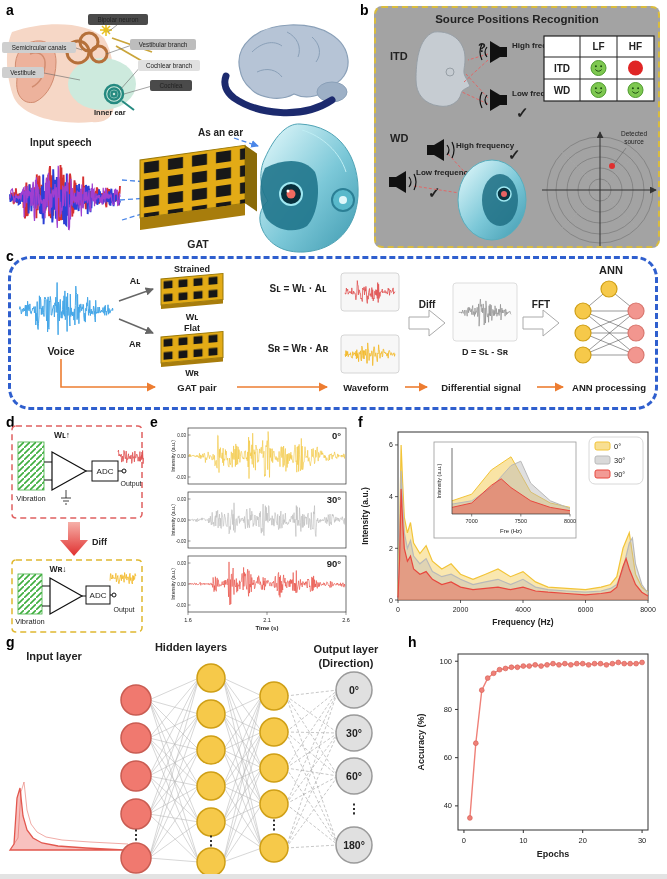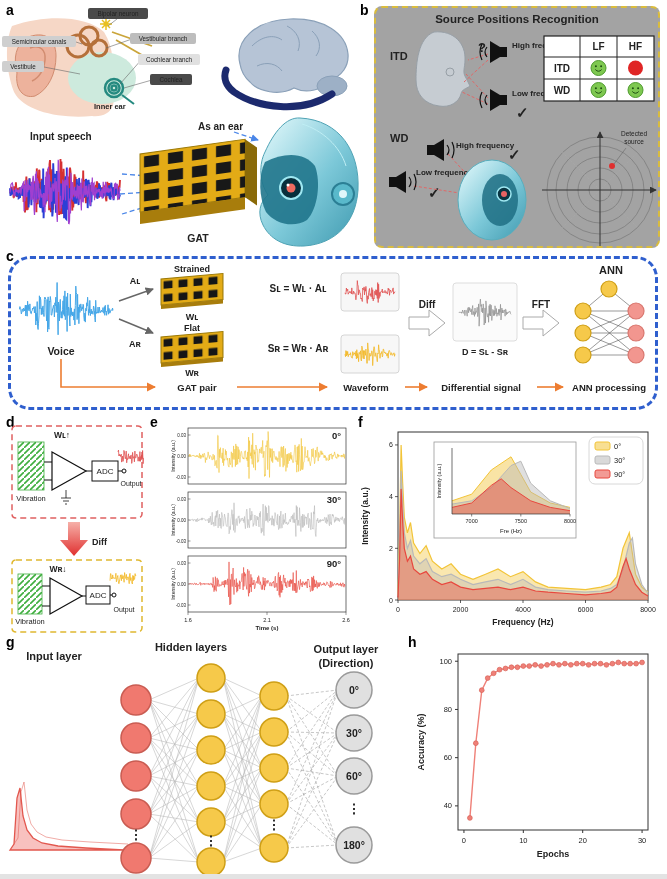--- a/index.html
+++ b/index.html
@@ -21,21 +21,21 @@
 
   <div class="plabel" style="left:6px;top:2px">a</div>
   <div class="plabel" style="left:360px;top:2px">b</div>
   <div class="plabel" style="left:6px;top:248px">c</div>
   <div class="plabel" style="left:6px;top:414px">d</div>
   <div class="plabel" style="left:150px;top:414px">e</div>
   <div class="plabel" style="left:358px;top:414px">f</div>
   <div class="plabel" style="left:6px;top:634px">g</div>
   <div class="plabel" style="left:408px;top:634px">h</div>
 
-  <div class="panel" id="panel-a" style="left:2px;top:6px;width:364px;height:246px">
+  <div class="panel" id="panel-a" style="left:2px;top:12px;width:364px;height:246px">
     <svg id="svg-a" width="364" height="246" viewBox="0 0 364 246">
       <defs>
         <linearGradient id="robogradA" x1="0" y1="0" x2="1" y2="1">
           <stop offset="0" stop-color="#e8fbfd"></stop>
             <stop offset="0.55" stop-color="#7cc8d8"></stop>
             <stop offset="1" stop-color="#3f9ab0"></stop>
         </linearGradient>
         <marker id="mBlueA" viewBox="0 0 8 8" refX="7" refY="4" markerWidth="6" markerHeight="6" orient="auto">
             <path d="M0,0L8,4L0,8Z" fill="#4a86e8"></path>
           </marker>

